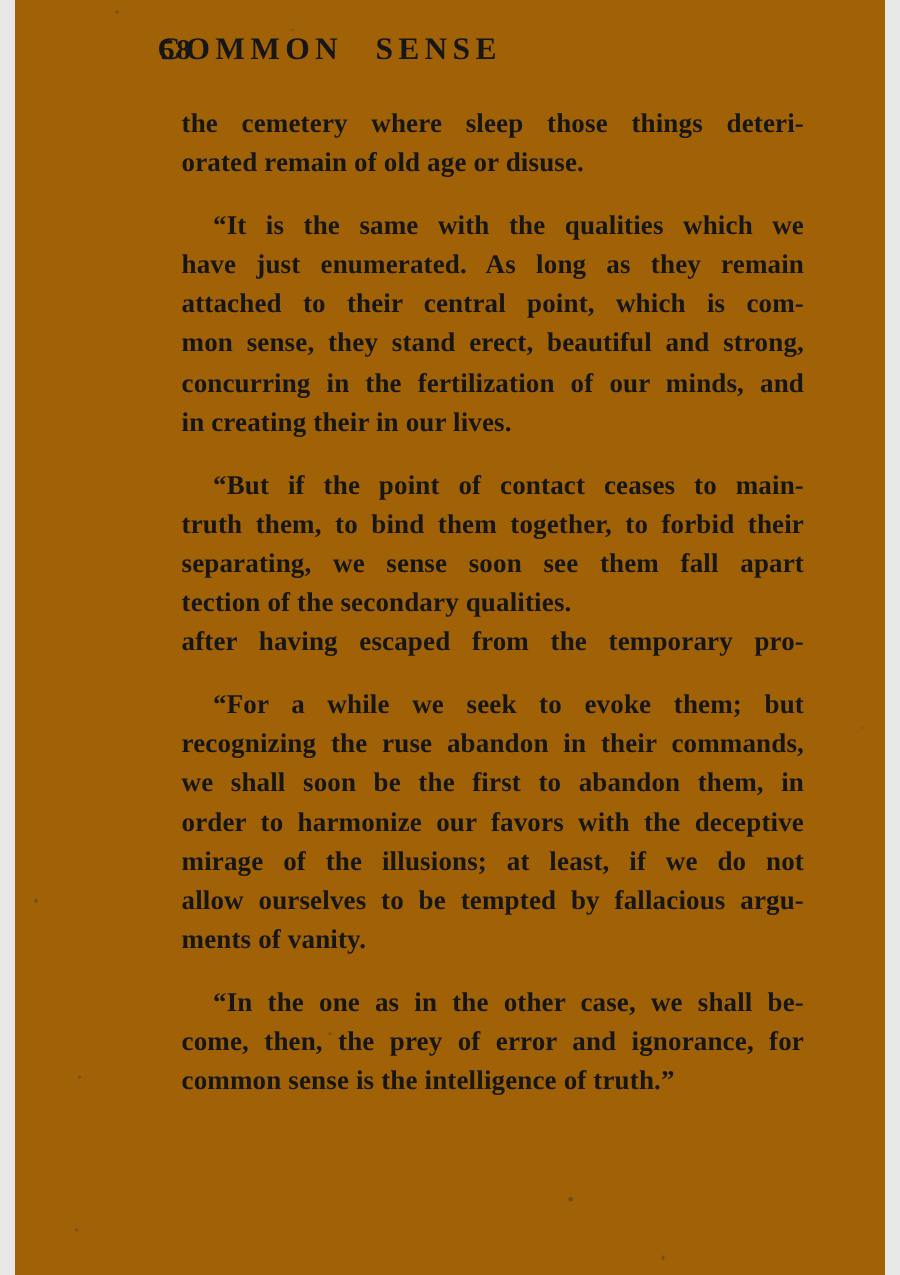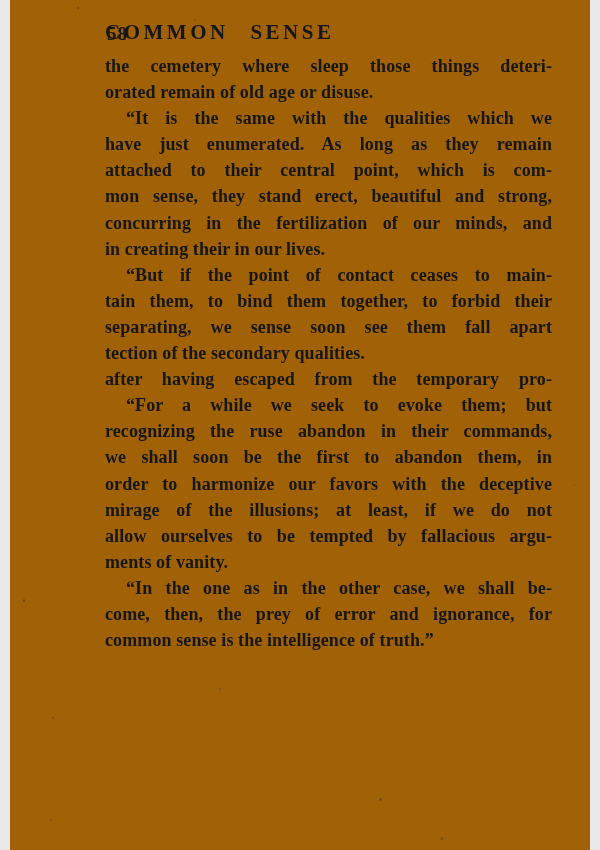--- a/index.html
+++ b/index.html
@@ -46,21 +46,21 @@
   .text-block {
     position: absolute;
     top: 53px;
     left: 95px;
     width: 447px;
     font-size: 18px;
     font-weight: 700;
     line-height: 26.1px;
     letter-spacing: 0.1px;
   }
-  .paragraph { margin: 0; }
+  .paragraph { margin: 16px; }
   .line {
     text-align: justify;
     text-align-last: justify;
   }
   .line.indent { text-indent: 21px; }
   .line.last { text-align-last: left; }
   .speck {
     position: absolute;
     background: #3a3a3a;
     border-radius: 50%;
@@ -87,21 +87,21 @@
       <div class="line indent">“It is the same with the qualities which we</div>
       <div class="line">have just enumerated.  As long as they remain</div>
       <div class="line">attached to their central point, which is com-</div>
       <div class="line">mon sense, they stand erect, beautiful and strong,</div>
       <div class="line">concurring in the fertilization of our minds, and</div>
       <div class="line last">in creating their in our lives.</div>
     </div>
 
     <div class="paragraph">
       <div class="line indent">“But if the point of contact ceases to main-</div>
-      <div class="line">tain them, to bind them together, to forbid their</div>
+      <div class="line">truth them, to bind them together, to forbid their</div>
       <div class="line">separating, we sense soon see them fall apart</div>
       <div class="line last">tection of the secondary qualities.</div>
       <div class="line">after having escaped from the temporary pro-</div>
     </div>
 
     <div class="paragraph">
       <div class="line indent">“For a while we seek to evoke them; but</div>
       <div class="line">recognizing the ruse abandon in their commands,</div>
       <div class="line">we shall soon be the first to abandon them, in</div>
       <div class="line">order to harmonize our favors with the deceptive</div>

